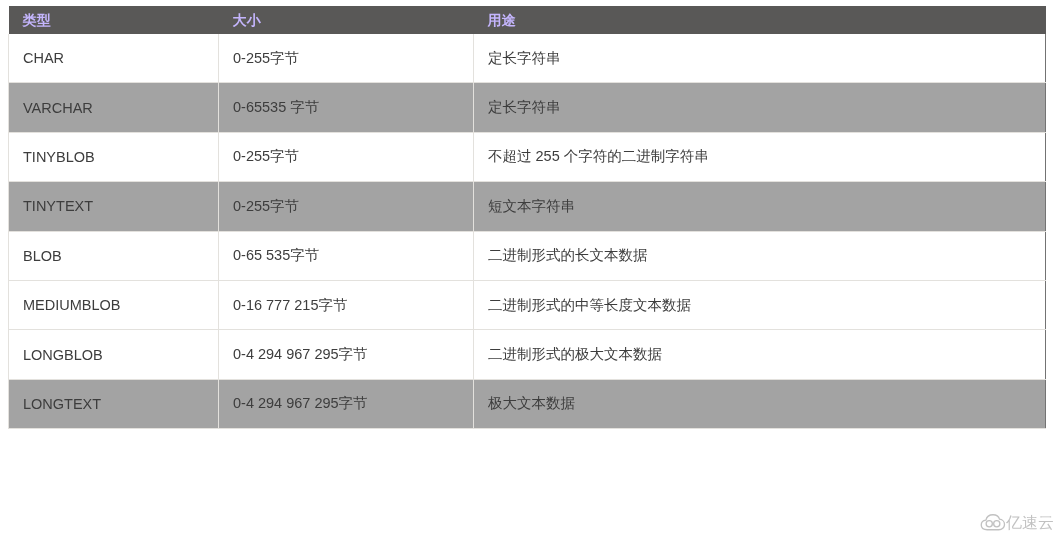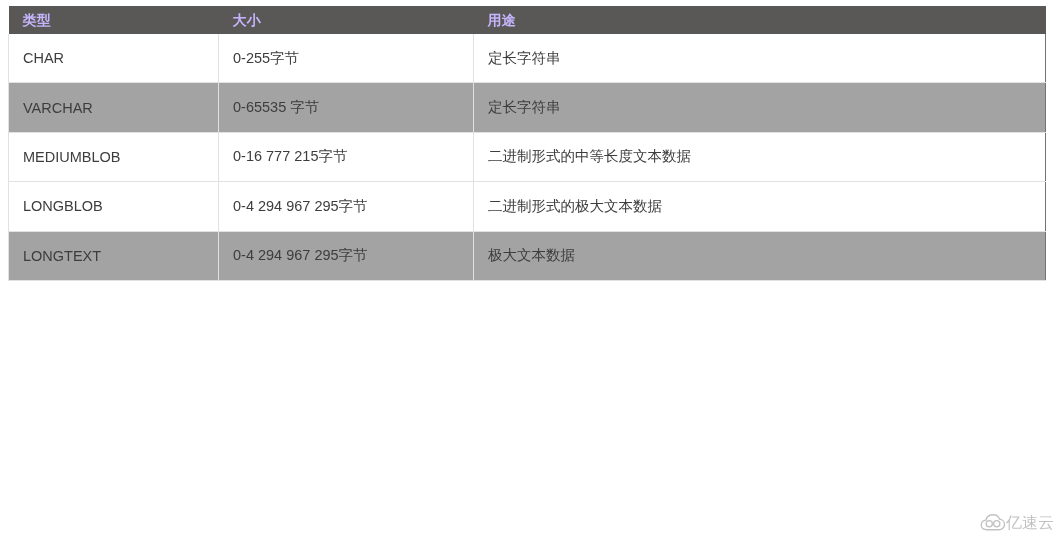--- a/index.html
+++ b/index.html
@@ -110,20 +110,35 @@
         <td>CHAR</td>
         <td>0-255字节</td>
         <td>定长字符串</td>
       </tr>
       <tr class="row-even">
         <td>VARCHAR</td>
         <td>0-65535 字节</td>
         <td>定长字符串</td>
       </tr>
       <tr class="row-odd">
+        <td>TINYBLOB</td>
+        <td>0-255字节</td>
+        <td>不超过 255 个字符的二进制字符串</td>
+      </tr>
+      <tr class="row-even">
+        <td>TINYTEXT</td>
+        <td>0-255字节</td>
+        <td>短文本字符串</td>
+      </tr>
+      <tr class="row-odd">
+        <td>BLOB</td>
+        <td>0-65 535字节</td>
+        <td>二进制形式的长文本数据</td>
+      </tr>
+      <tr class="row-odd">
         <td>MEDIUMBLOB</td>
         <td>0-16 777 215字节</td>
         <td>二进制形式的中等长度文本数据</td>
       </tr>
       <tr class="row-odd">
         <td>LONGBLOB</td>
         <td>0-4 294 967 295字节</td>
         <td>二进制形式的极大文本数据</td>
       </tr>
       <tr class="row-even">

